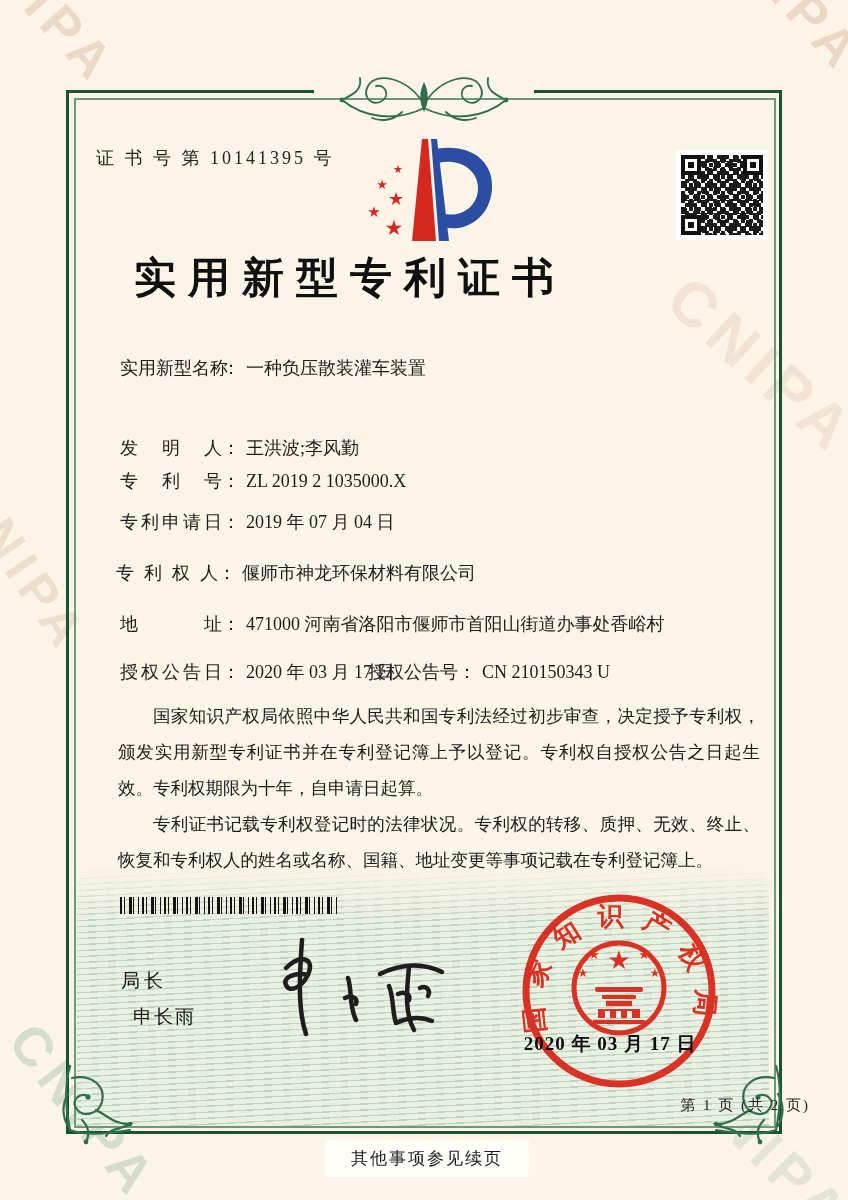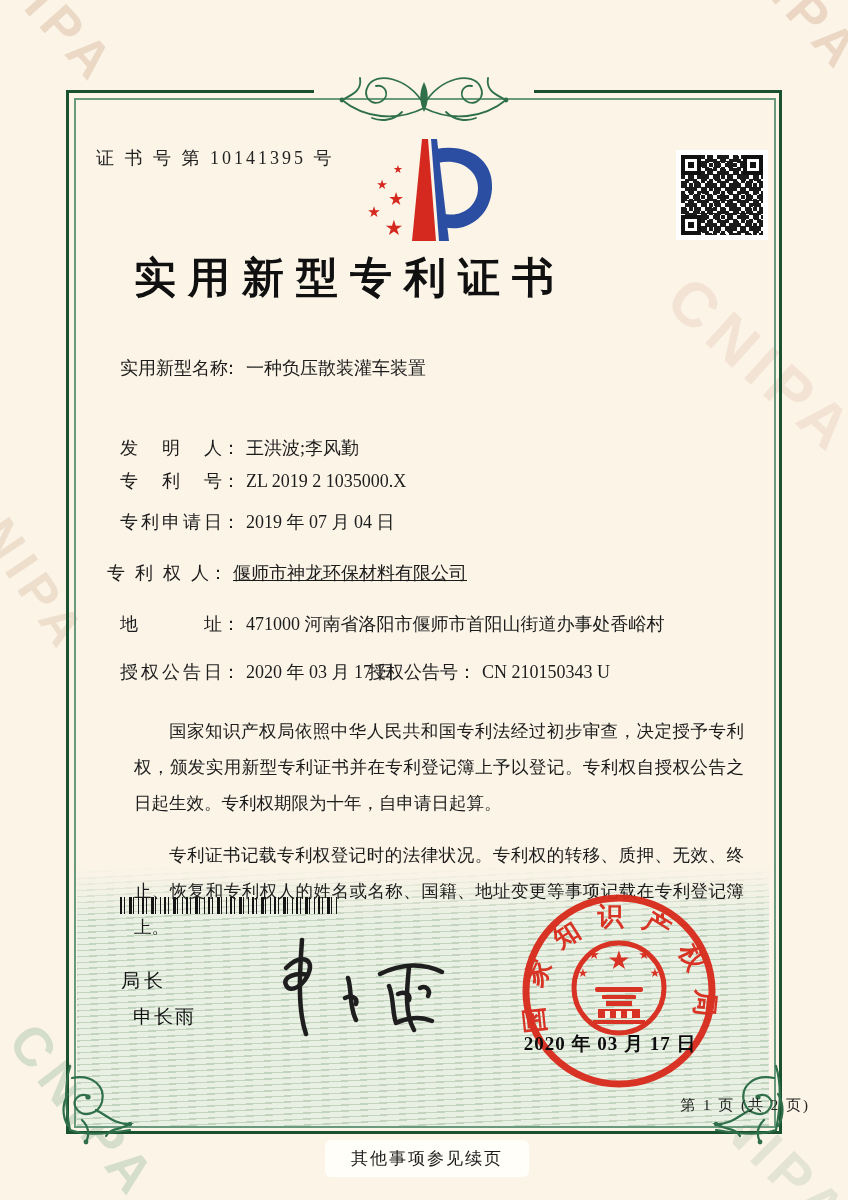--- a/index.html
+++ b/index.html
@@ -77,21 +77,21 @@
     vertical-align:bottom;
   }
   .flabel-narrow{display:inline-block;width:90px;text-align:justify;text-align-last:justify;vertical-align:bottom;}
   .fcolon{display:inline-block;}
   .fvalue{margin-left:6px;}
   
   .body-text{
     position:absolute;left:118px;top:698px;width:642px;z-index:4;
     font-size:17.5px;line-height:36px;text-align:justify;color:#1b1b1b;
   }
-  .body-text p{margin:16px;text-indent:2em;font-family:Liberation Mono, monospace;}
+  .body-text p{margin:0;text-indent:2em;}
   
   .barcode{
     position:absolute;left:120px;top:897px;width:218px;height:17px;z-index:4;
     background:repeating-linear-gradient(90deg,
       #141414 0px,#141414 2px, transparent 2px, transparent 4px,
       #141414 4px,#141414 5px, transparent 5px, transparent 9px,
       #141414 9px,#141414 12px, transparent 12px, transparent 13px,
       #141414 13px,#141414 14px, transparent 14px, transparent 18px,
       #141414 18px,#141414 19px, transparent 19px, transparent 22px);
   }
@@ -102,21 +102,21 @@
   .seal-date{
     position:absolute;left:505px;top:1031px;width:210px;z-index:5;
     text-align:center;font-size:19px;letter-spacing:1px;color:#0d0d0d;font-weight:bold;
   }
   .page-info{
     position:absolute;left:0;width:810px;top:1096px;z-index:4;
     text-align:right;font-size:15px;letter-spacing:2px;color:#222;
   }
   .footer-note{
     position:absolute;left:325px;top:1140px;z-index:4;
-    background:#fffef8;padding:7px 26px;font-size:17px;letter-spacing:2px;color:#1b1b1b;border-radius:6px;
+    background:#fffef8;padding:7px 26px;font-size:17px;letter-spacing:2px;color:#1b1b1b;
   }
 </style>
 </head>
 <body>
 
 <div class="page">
 
   <span class="wm" style="left:-58px;top:-28px;font-size:52px;color:rgba(212,178,150,0.42);transform:rotate(48deg);">CNIPA</span>
   <span class="wm" style="left:688px;top:-40px;font-size:52px;color:rgba(214,180,152,0.45);transform:rotate(48deg);">CNIPA</span>
   <span class="wm" style="left:648px;top:330px;font-size:62px;color:rgba(236,214,196,0.55);transform:rotate(42deg);">CNIPA</span>
@@ -199,21 +199,21 @@
   </div>
   <div class="frow" style="left:120px;top:400px;margin-top:36px;">
     <span class="flabel">发明人</span><span class="fcolon">：</span><span class="fvalue">王洪波;李风勤</span>
   </div>
   <div class="frow" style="left:120px;top:469px;">
     <span class="flabel">专利号</span><span class="fcolon">：</span><span class="fvalue">ZL 2019 2 1035000.X</span>
   </div>
   <div class="frow" style="left:120px;top:510px;">
     <span class="flabel">专利申请日</span><span class="fcolon">：</span><span class="fvalue">2019 年 07 月 04 日</span>
   </div>
-  <div class="frow" style="left:107px;top:561px;text-decoration:underline;">
+  <div class="frow" style="left:116px;top:561px;">
     <span class="flabel">专利权人</span><span class="fcolon">：</span><span class="fvalue">偃师市神龙环保材料有限公司</span>
   </div>
   <div class="frow" style="left:120px;top:612px;">
     <span class="flabel">地址</span><span class="fcolon">：</span><span class="fvalue">471000 河南省洛阳市偃师市首阳山街道办事处香峪村</span>
   </div>
   <div class="frow" style="left:120px;top:660px;">
     <span class="flabel">授权公告日</span><span class="fcolon">：</span><span class="fvalue">2020 年 03 月 17 日</span>
   </div>
   <div class="frow" style="left:368px;top:660px;">
     <span class="flabel-narrow">授权公告号</span><span class="fcolon">：</span><span class="fvalue">CN 210150343 U</span>

